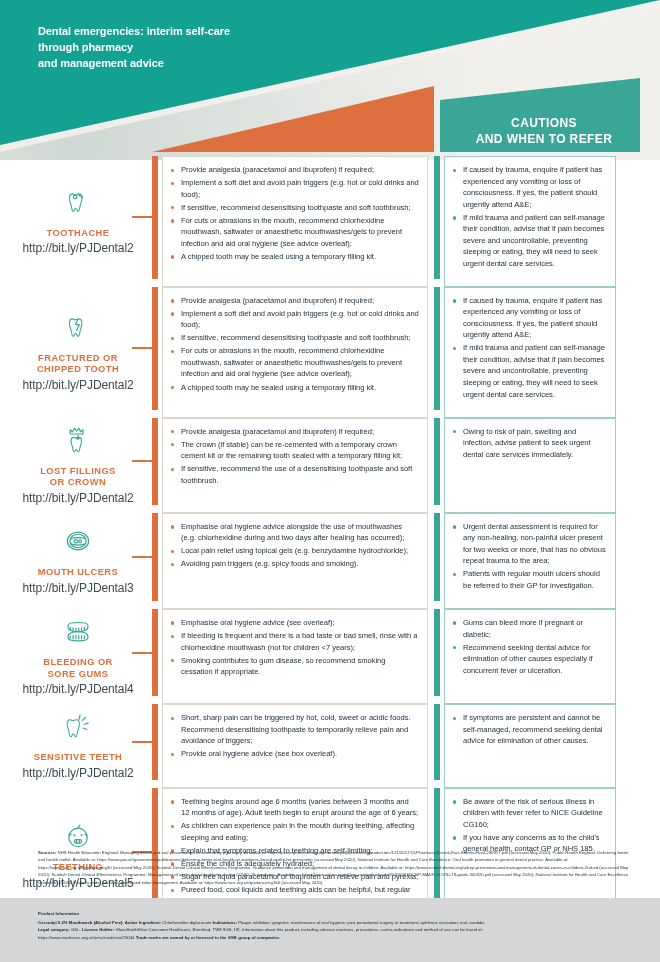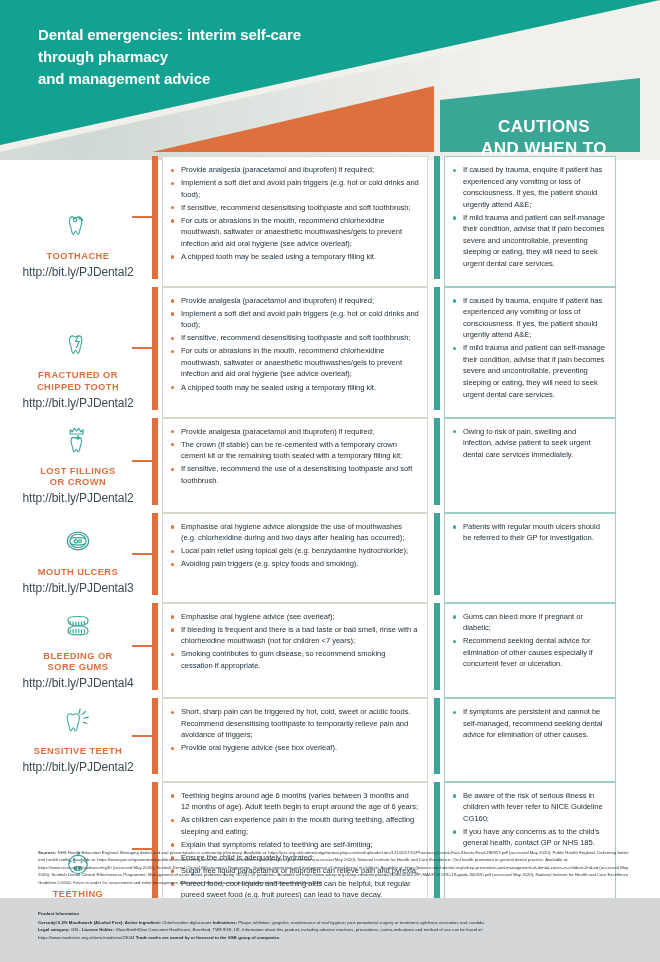--- a/index.html
+++ b/index.html
@@ -26,49 +26,49 @@
     clip-path: polygon(0 0, 660px 0, 0 145px);
   }
   .header-line {
     position:absolute; top:0; left:0; width:660px; height:160px;
     background:#f3f1ec;
     clip-path: polygon(0 145px, 660px 0, 660px 6px, 0 152px);
     opacity:.9;
   }
   .title {
     position:absolute; left:38px; top:24px;
-    color:#ffffff; font-size:15px; font-weight:bold; line-height:1.45;
+    color:#ffffff; font-size:11px; font-weight:bold; line-height:1.45;
     letter-spacing:-0.1px; z-index:6;
   }
 
   
   .colhead-orange {
     position:absolute; left:152px; top:86px; width:282px; height:66px;
     background:#de6f3e; z-index:4;
     clip-path: polygon(0 66px, 282px 0, 282px 66px);
   }
   .colhead-teal {
     position:absolute; left:440px; top:78px; width:220px; height:74px;
     background:#3aa796; z-index:4;
     clip-path: polygon(0 74px, 0 22px, 200px 0, 200px 74px);
   }
   .colhead-label {
-    position:absolute; color:#fff; font-weight:bold; font-size:17px;
+    position:absolute; color:#fff; font-weight:bold; font-size:12px;
     letter-spacing:.4px; z-index:7; text-align:right;
   }
   .colhead-label.mgmt { left:200px; top:132px; width:226px; }
   .colhead-label.caut { left:452px; top:116px; width:184px; text-align:center; line-height:1.3; }
 
   
   .rows { position:absolute; left:0; top:152px; width:660px; }
   .row { position:relative; display:flex; }
 
   .sidecol { width:152px; position:relative; flex:0 0 152px; }
   .sidecol-inner {
-    display:flex; flex-direction:column; align-items:center; justify-content:flex-end;
+    display:flex; flex-direction:column; align-items:center; justify-content:center;
     height:100%; padding:4px 6px 4px 10px; text-align:center;
   }
   .icon-box { height:44px; display:flex; align-items:center; justify-content:center; }
   .cond-name {
     color:#de6f3e; font-weight:bold; font-size:9.3px; letter-spacing:.45px;
     line-height:1.25; margin-top:4px; text-transform:uppercase;
   }
   .cond-link { color:#3c4a52; font-size:12px; margin-top:2px; letter-spacing:-.1px; }
 
   .connector {
@@ -77,21 +77,21 @@
   }
 
   .advcol { flex:0 0 282px; position:relative; padding:0; }
   .cautcol { flex:0 0 226px; position:relative; padding:0; }
 
   .bracket-orange {
     position:absolute; left:0; top:4px; bottom:4px; width:6px; background:#de6f3e;
   }
   .card {
     border:1px solid #dcd7cc; background:#fff;
-    margin:4px 6px 10px 10px; padding:7px 8px 7px 6px;
+    margin:4px 6px 4px 10px; padding:7px 8px 7px 6px;
     min-height:100%;
   }
   .card.teal-card { border:1px solid #9ecfc6; margin:4px 44px 4px 10px; }
 
   .bracket-teal {
     position:absolute; left:0; top:4px; bottom:4px; width:6px; background:#3aa796;
   }
 
   ul.bullets { list-style:none; }
   ul.bullets li {
@@ -279,20 +279,21 @@
               <li>Emphasise oral hygiene advice alongside the use of mouthwashes (e.g. chlorhexidine during and two days after healing has occurred);</li>
               <li>Local pain relief using topical gels (e.g. benzydamine hydrochloride);</li>
               <li>Avoiding pain triggers (e.g. spicy foods and smoking).</li>
             </ul>
           </div>
         </div>
         <div class="cautcol">
           <div class="bracket-teal"></div>
           <div class="card teal-card">
             <ul class="bullets teal">
+              <li>Urgent dental assessment is required for any non-healing, non-painful ulcer present for two weeks or more, that has no obvious repeat trauma to the area;</li>
               <li>Patients with regular mouth ulcers should be referred to their GP for investigation.</li>
             </ul>
           </div>
         </div>
       </div>
       <div class="row" style="min-height: 80px;">
         <div class="sidecol">
           <div class="sidecol-inner">
             <div class="icon-box">
               <svg width="34" height="36" viewBox="0 0 48 48" fill="none" stroke="#3aa796" stroke-width="1.7" stroke-linecap="round" stroke-linejoin="round">

